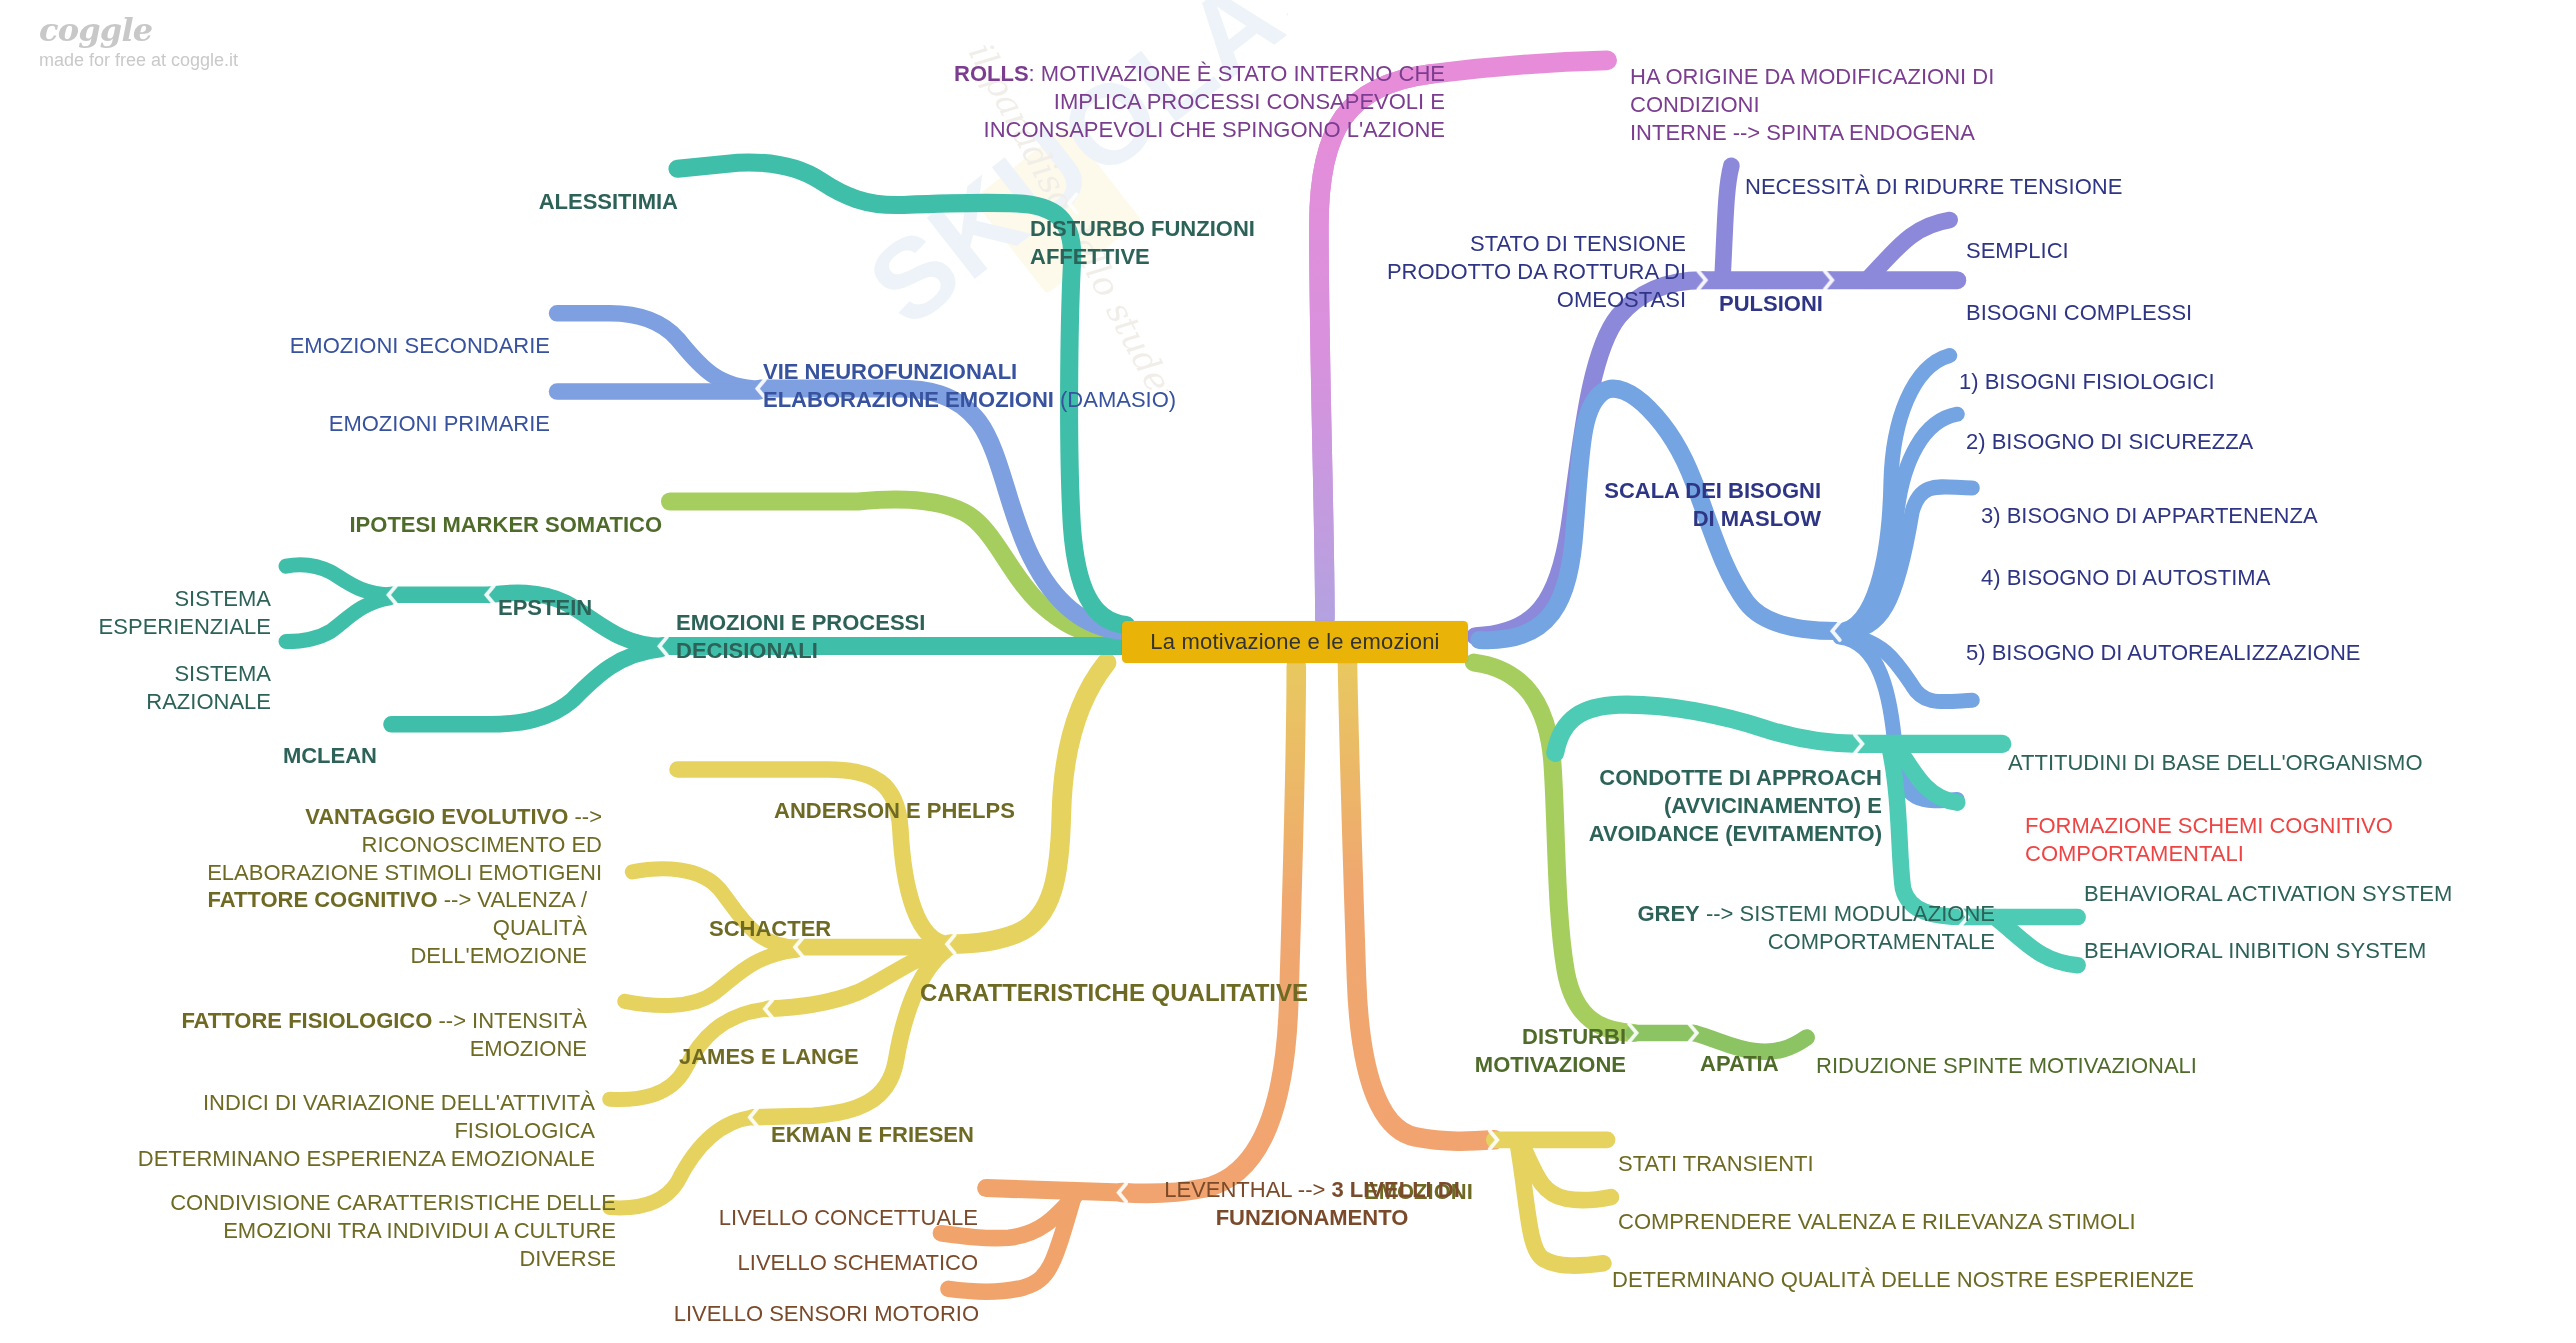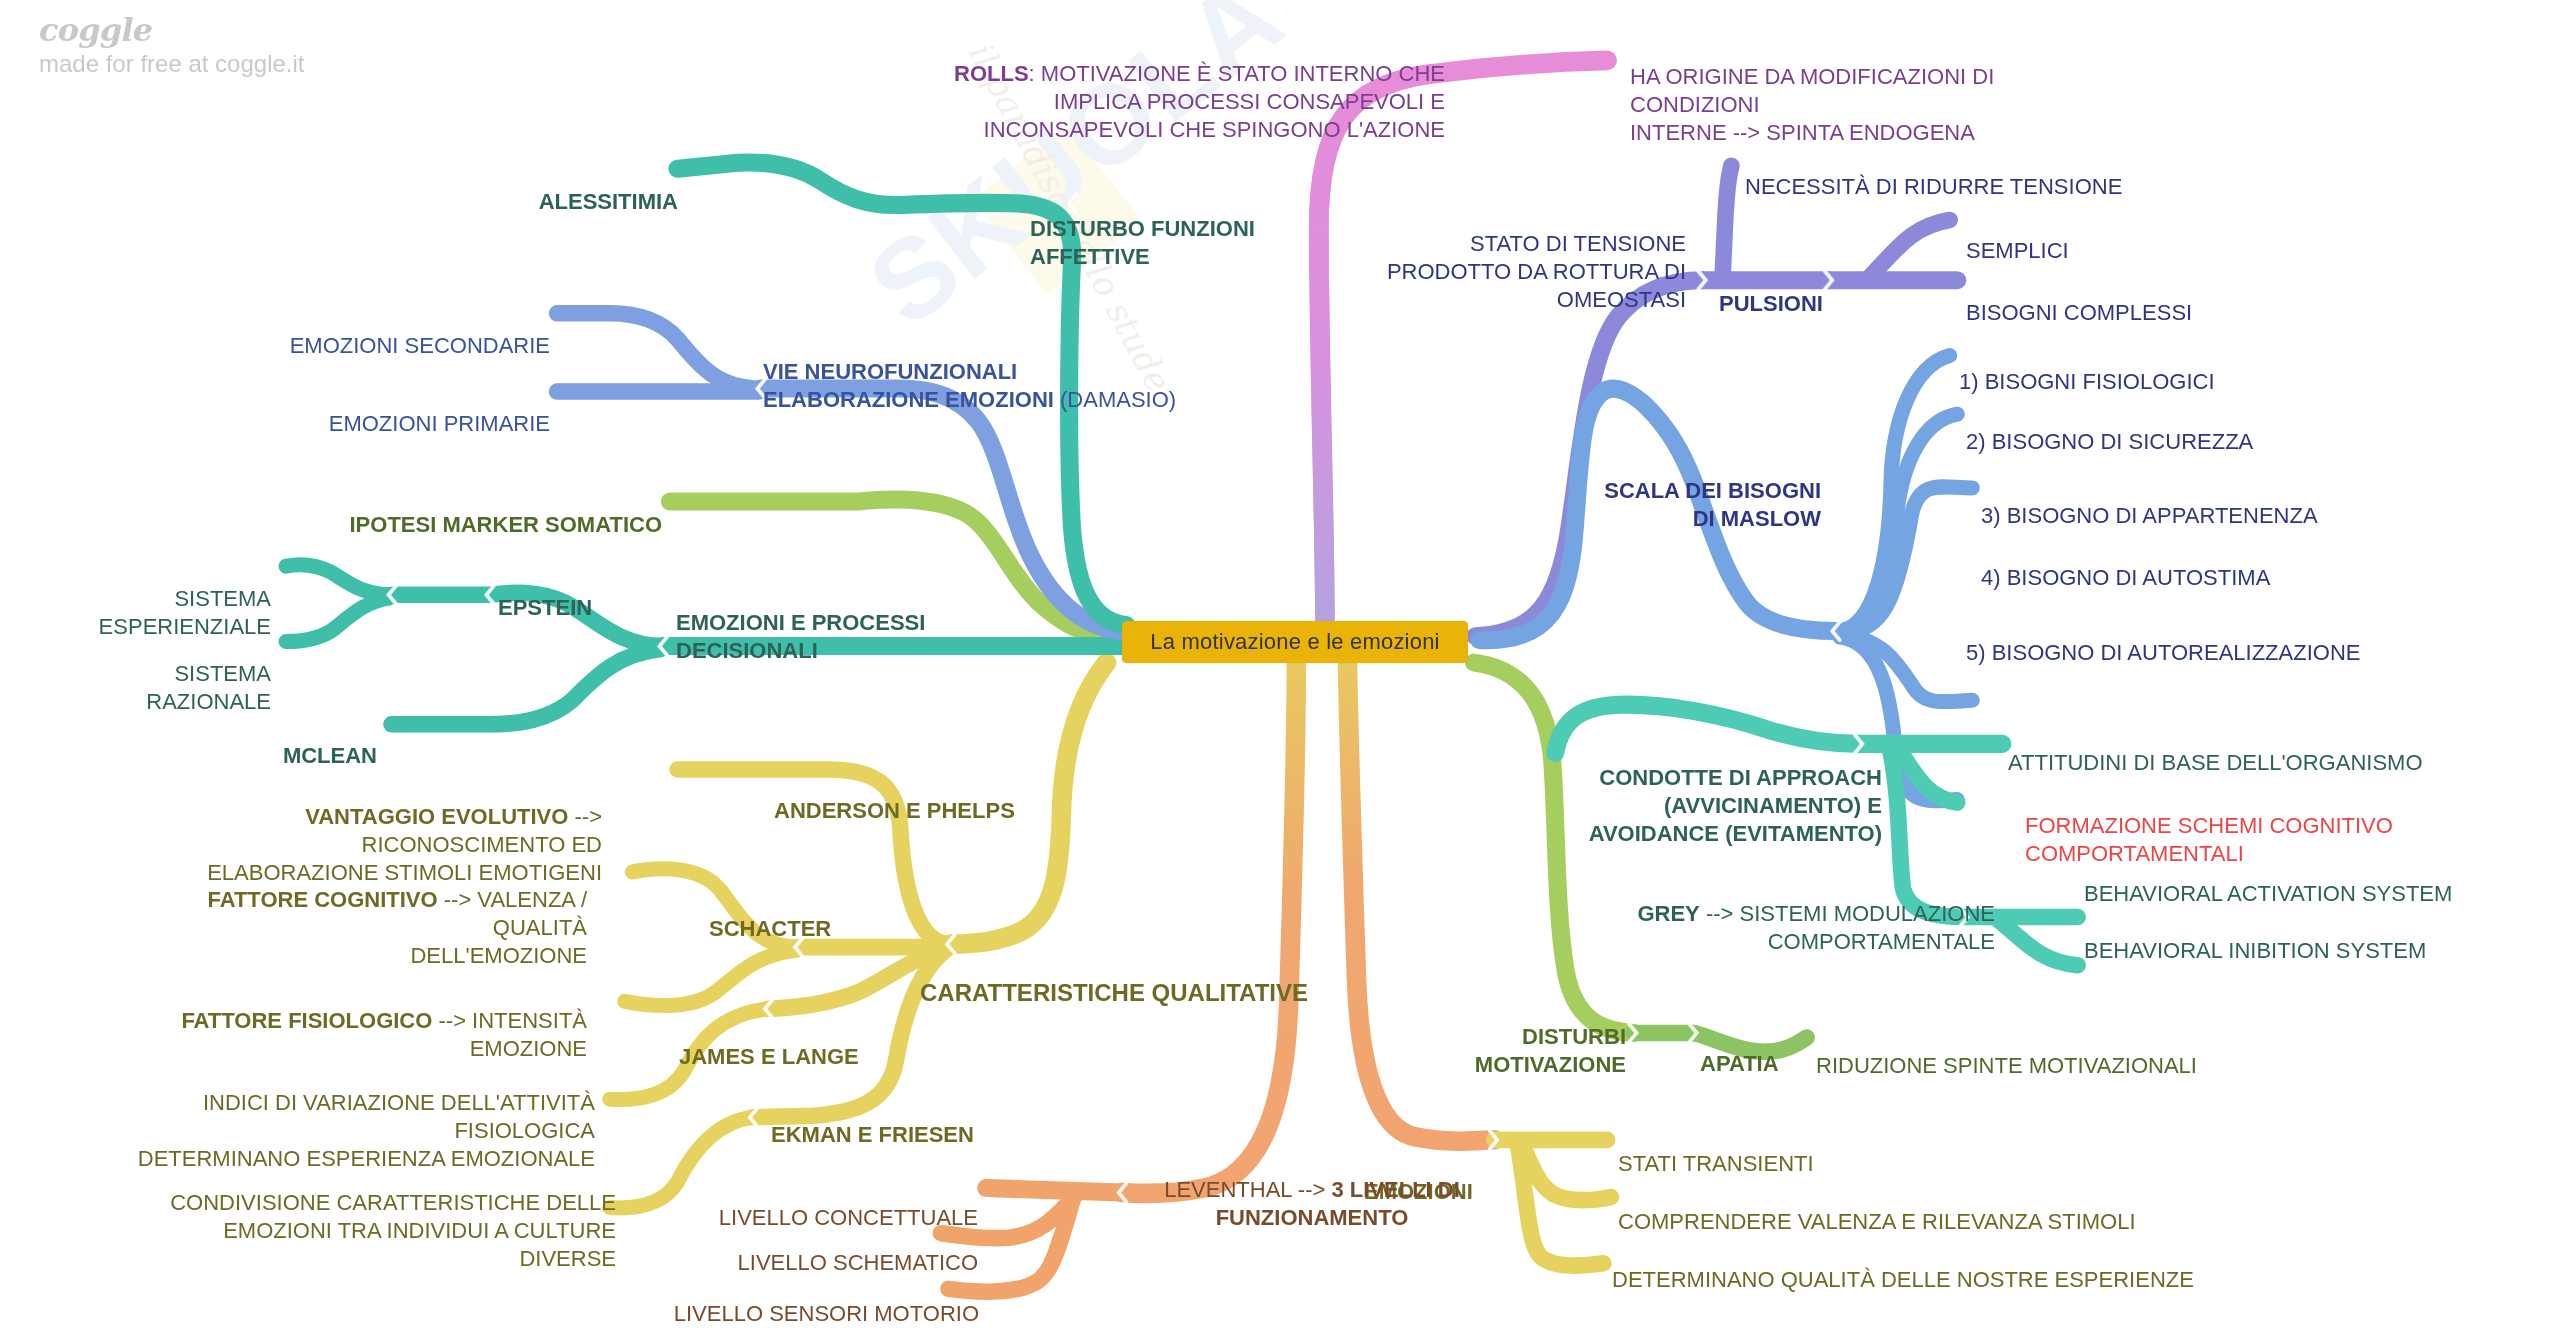--- a/index.html
+++ b/index.html
@@ -14,21 +14,21 @@
   #wm-mark{left:821px;top:-15px;width:467px;height:406px;opacity:.5;}
   #wm-mark .wtxt{font-family:"Liberation Sans",sans-serif;font-weight:bold;
       fill:#dce9f2;letter-spacing:2px;}
   #wm-mark .wscript{font-family:"DejaVu Serif",serif;font-style:italic;fill:#e4dfd4;}
   #wm-mark .wplate{fill:#fcf6d8;}
 
   
   #logo{position:absolute;left:39px;top:13.5px;}
   #logo .coggle{font-family:"DejaVu Serif",serif;font-style:italic;font-weight:bold;
      font-size:32px;color:#c8c8c8;letter-spacing:-0.8px;line-height:1;}
-  #logo .tag{font-size:24px;color:#c9c9c9;margin-top:4.5px;}
+  #logo .tag{font-size:18px;color:#c9c9c9;margin-top:4.5px;}
 
   
   #center-node{position:absolute;left:1122px;top:621px;width:346px;height:42px;
      background:#eab308;border-radius:4.5px;display:flex;align-items:center;
      justify-content:center;color:#333;font-size:22px;letter-spacing:0.2px;
      box-shadow:0 0 0 0.8px rgba(0,0,0,.04);}
 
   
   .lbl{position:absolute;font-size:22px;line-height:1.28;white-space:pre-line;}
   .lbl.b{font-weight:bold;}

